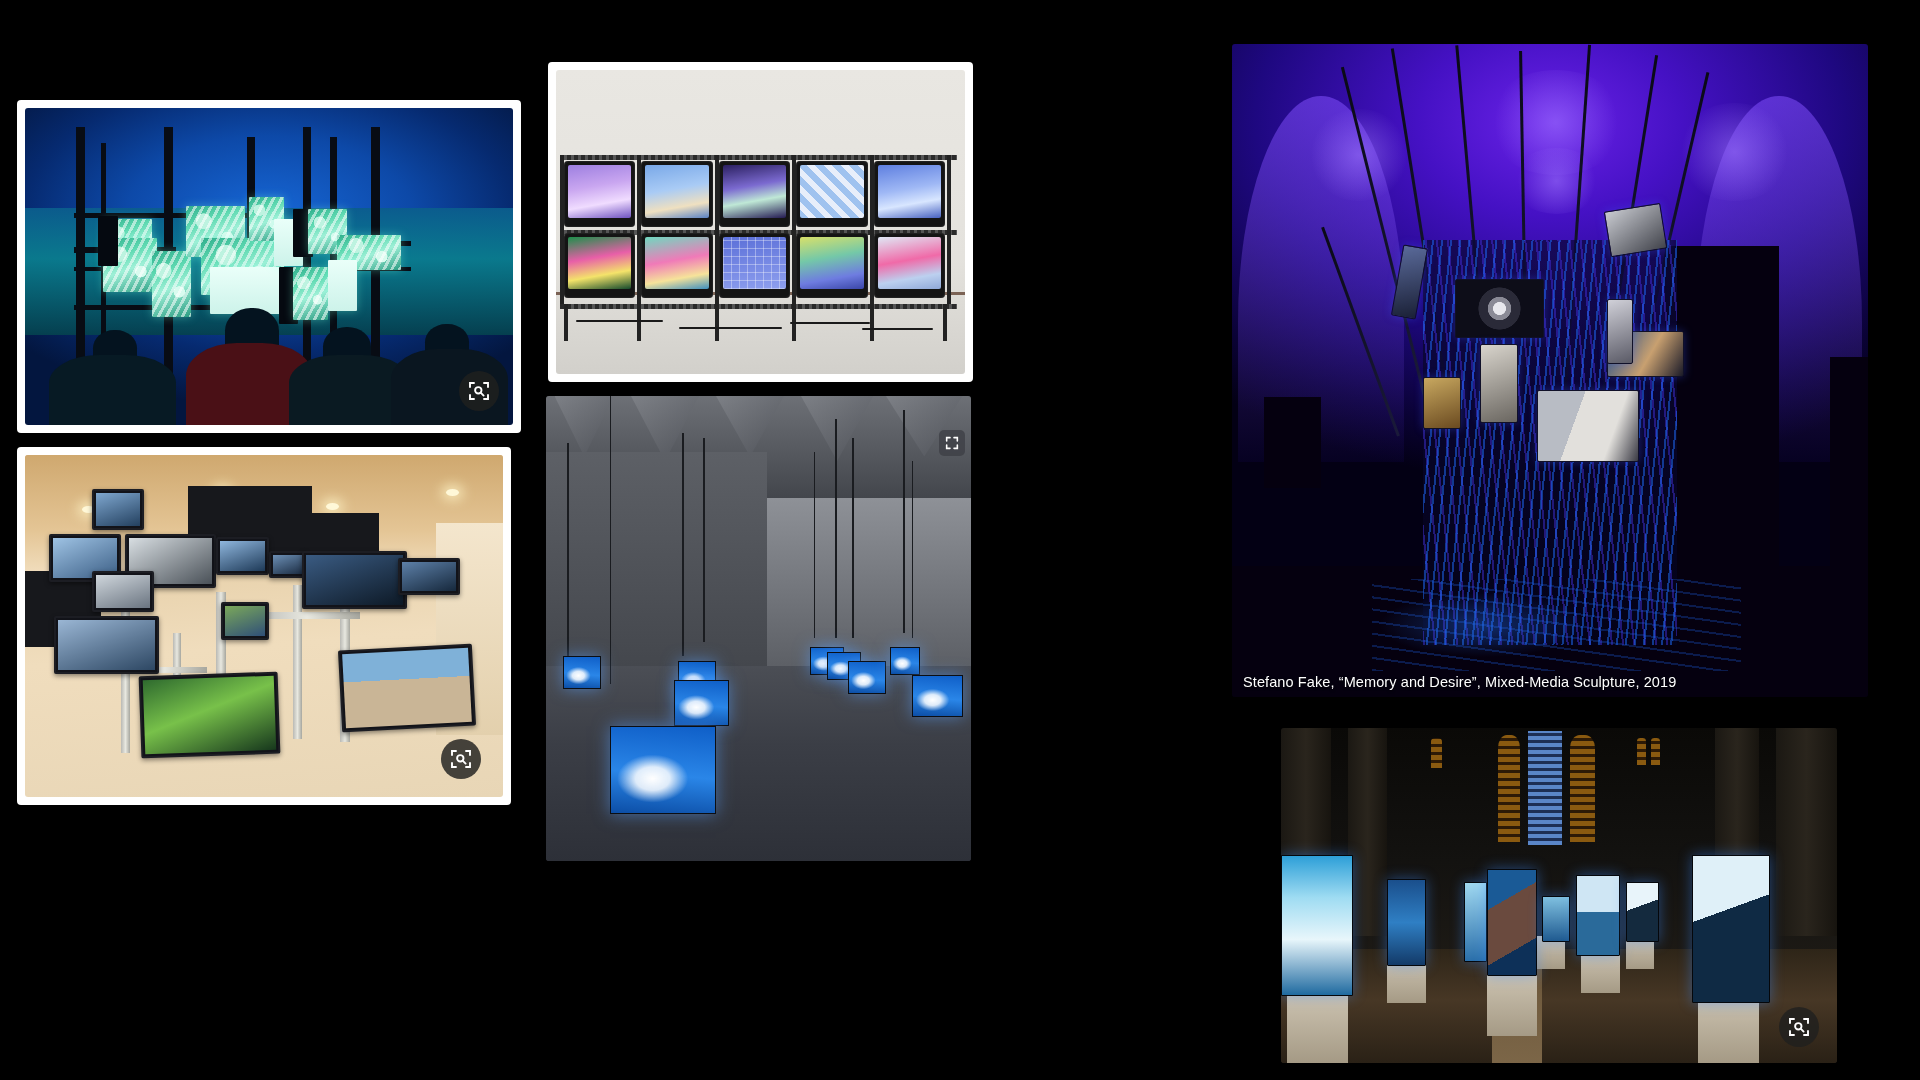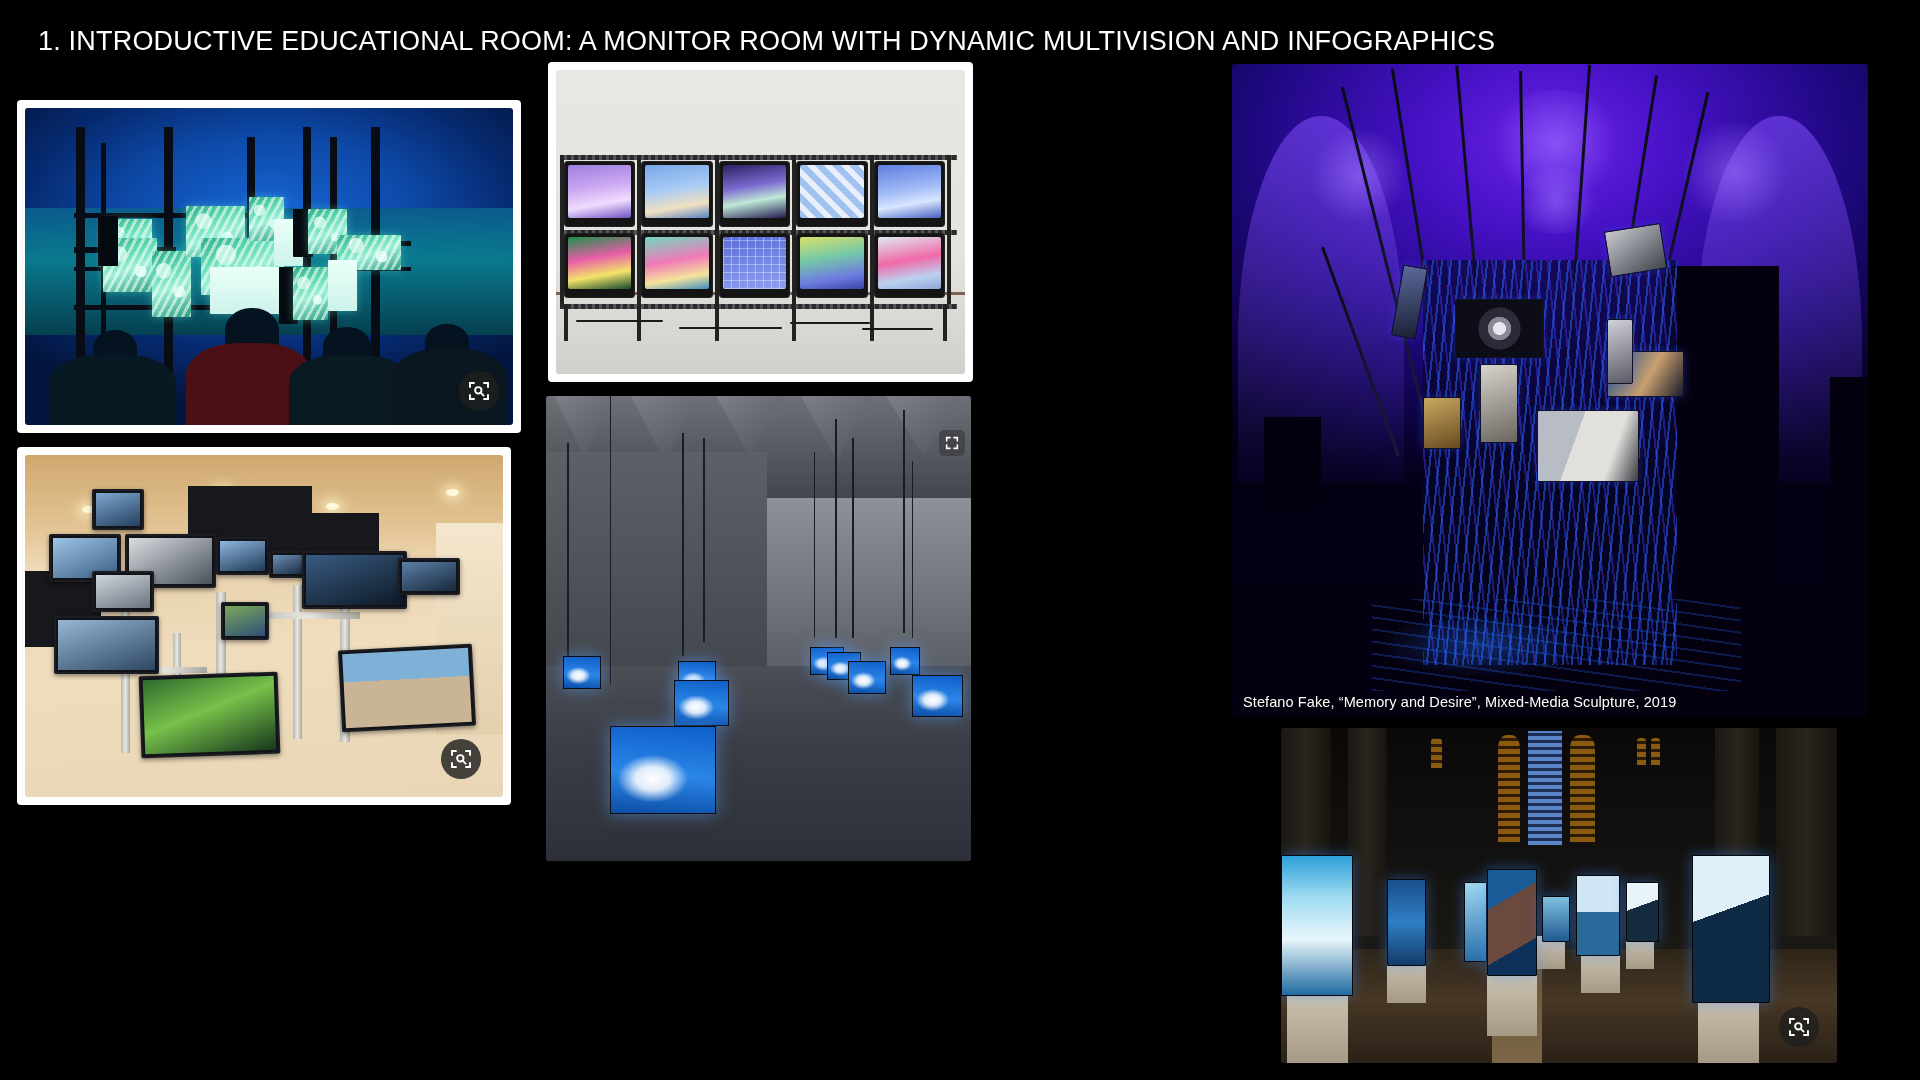--- a/index.html
+++ b/index.html
@@ -91,21 +91,21 @@
   .p4 .wall{ position:absolute; background:linear-gradient(180deg,#5d6066,#43464c); }
   .p4 .wallR{ position:absolute; background:linear-gradient(180deg,#8e9197,#5a5d63); }
   .p4 .wire{ position:absolute; width:1.5px; background:#1a1c20; }
   .p4 .sky{ position:absolute; border:1.5px solid #0c0e12;
      background:
        radial-gradient(ellipse 55% 45% at 40% 60%, #ffffff 0%, rgba(255,255,255,.85) 30%, rgba(255,255,255,0) 62%),
        linear-gradient(185deg,#0f5fc8 0%, #2a86e8 55%, #0c4ea6 100%);
      box-shadow:0 0 16px rgba(90,160,255,.55); }
 
   
-  .p5{ left:1232px; top:64px; width:636px; height:653px; }
+  .p5{ left:1232px; top:44px; width:636px; height:653px; }
   .p5 .photo{ background:
       radial-gradient(ellipse 80% 55% at 50% 12%, #6a22e8 0%, #4511c4 26%, #1e0880 58%, #0a0235 86%, #030014 100%); }
   .p5 .archL,.p5 .archR{ position:absolute; top:8%; width:26%; height:56%;
       border-radius:50% 50% 0 0 / 62% 62% 0 0;
       background:linear-gradient(180deg,rgba(130,80,255,.55),rgba(20,6,90,.2)); }
   .p5 .archL{ left:1%; } .p5 .archR{ right:1%; }
   .p5 .orn{ position:absolute; border-radius:50%;
       background:radial-gradient(circle,rgba(160,120,255,.55),rgba(60,20,180,0) 70%); }
   .p5 .dark{ position:absolute; background:#05000f; }
   .p5 .rod{ position:absolute; width:2.5px; background:linear-gradient(180deg,#0a0a16,#1a1a3a);
@@ -145,21 +145,20 @@
      background:linear-gradient(180deg,#6c573a,#8a7250); opacity:.85; }
   .p6 .ped{ position:absolute; background:linear-gradient(180deg,#cfc6b4,#a59a85); }
   .p6 .scr{ position:absolute; border:1px solid #05070b; border-radius:1px;
      box-shadow:0 0 14px rgba(60,140,255,.45); }
 </style>
 </head>
 <body>
 
 <div class="slide">
 
-  <div class="title">1.  INTRODUCTIVE EDUCATIONAL ROOM: A MONITOR ROOM WITH  DYNAMIC MULTIVISION AND INFOGRAPHICS</div>
 
   <div class="panel frame-white p1">
     <div class="photo">
       <div class="p1 floor" style="position:absolute;left:0;right:0;bottom:0;height:40%;
            background:linear-gradient(180deg,#0b5d8d 0%,#0a7d8e 40%,#05414f 100%);"></div>
 
       <div class="bar" style="left:10.5%;top:6%;width:1.8%;height:86%;"></div>
       <div class="bar" style="left:15.5%;top:11%;width:1.2%;height:70%;"></div>
       <div class="bar" style="left:28.5%;top:6%;width:1.8%;height:84%;"></div>
       <div class="bar" style="left:45.5%;top:9%;width:1.6%;height:80%;"></div>

